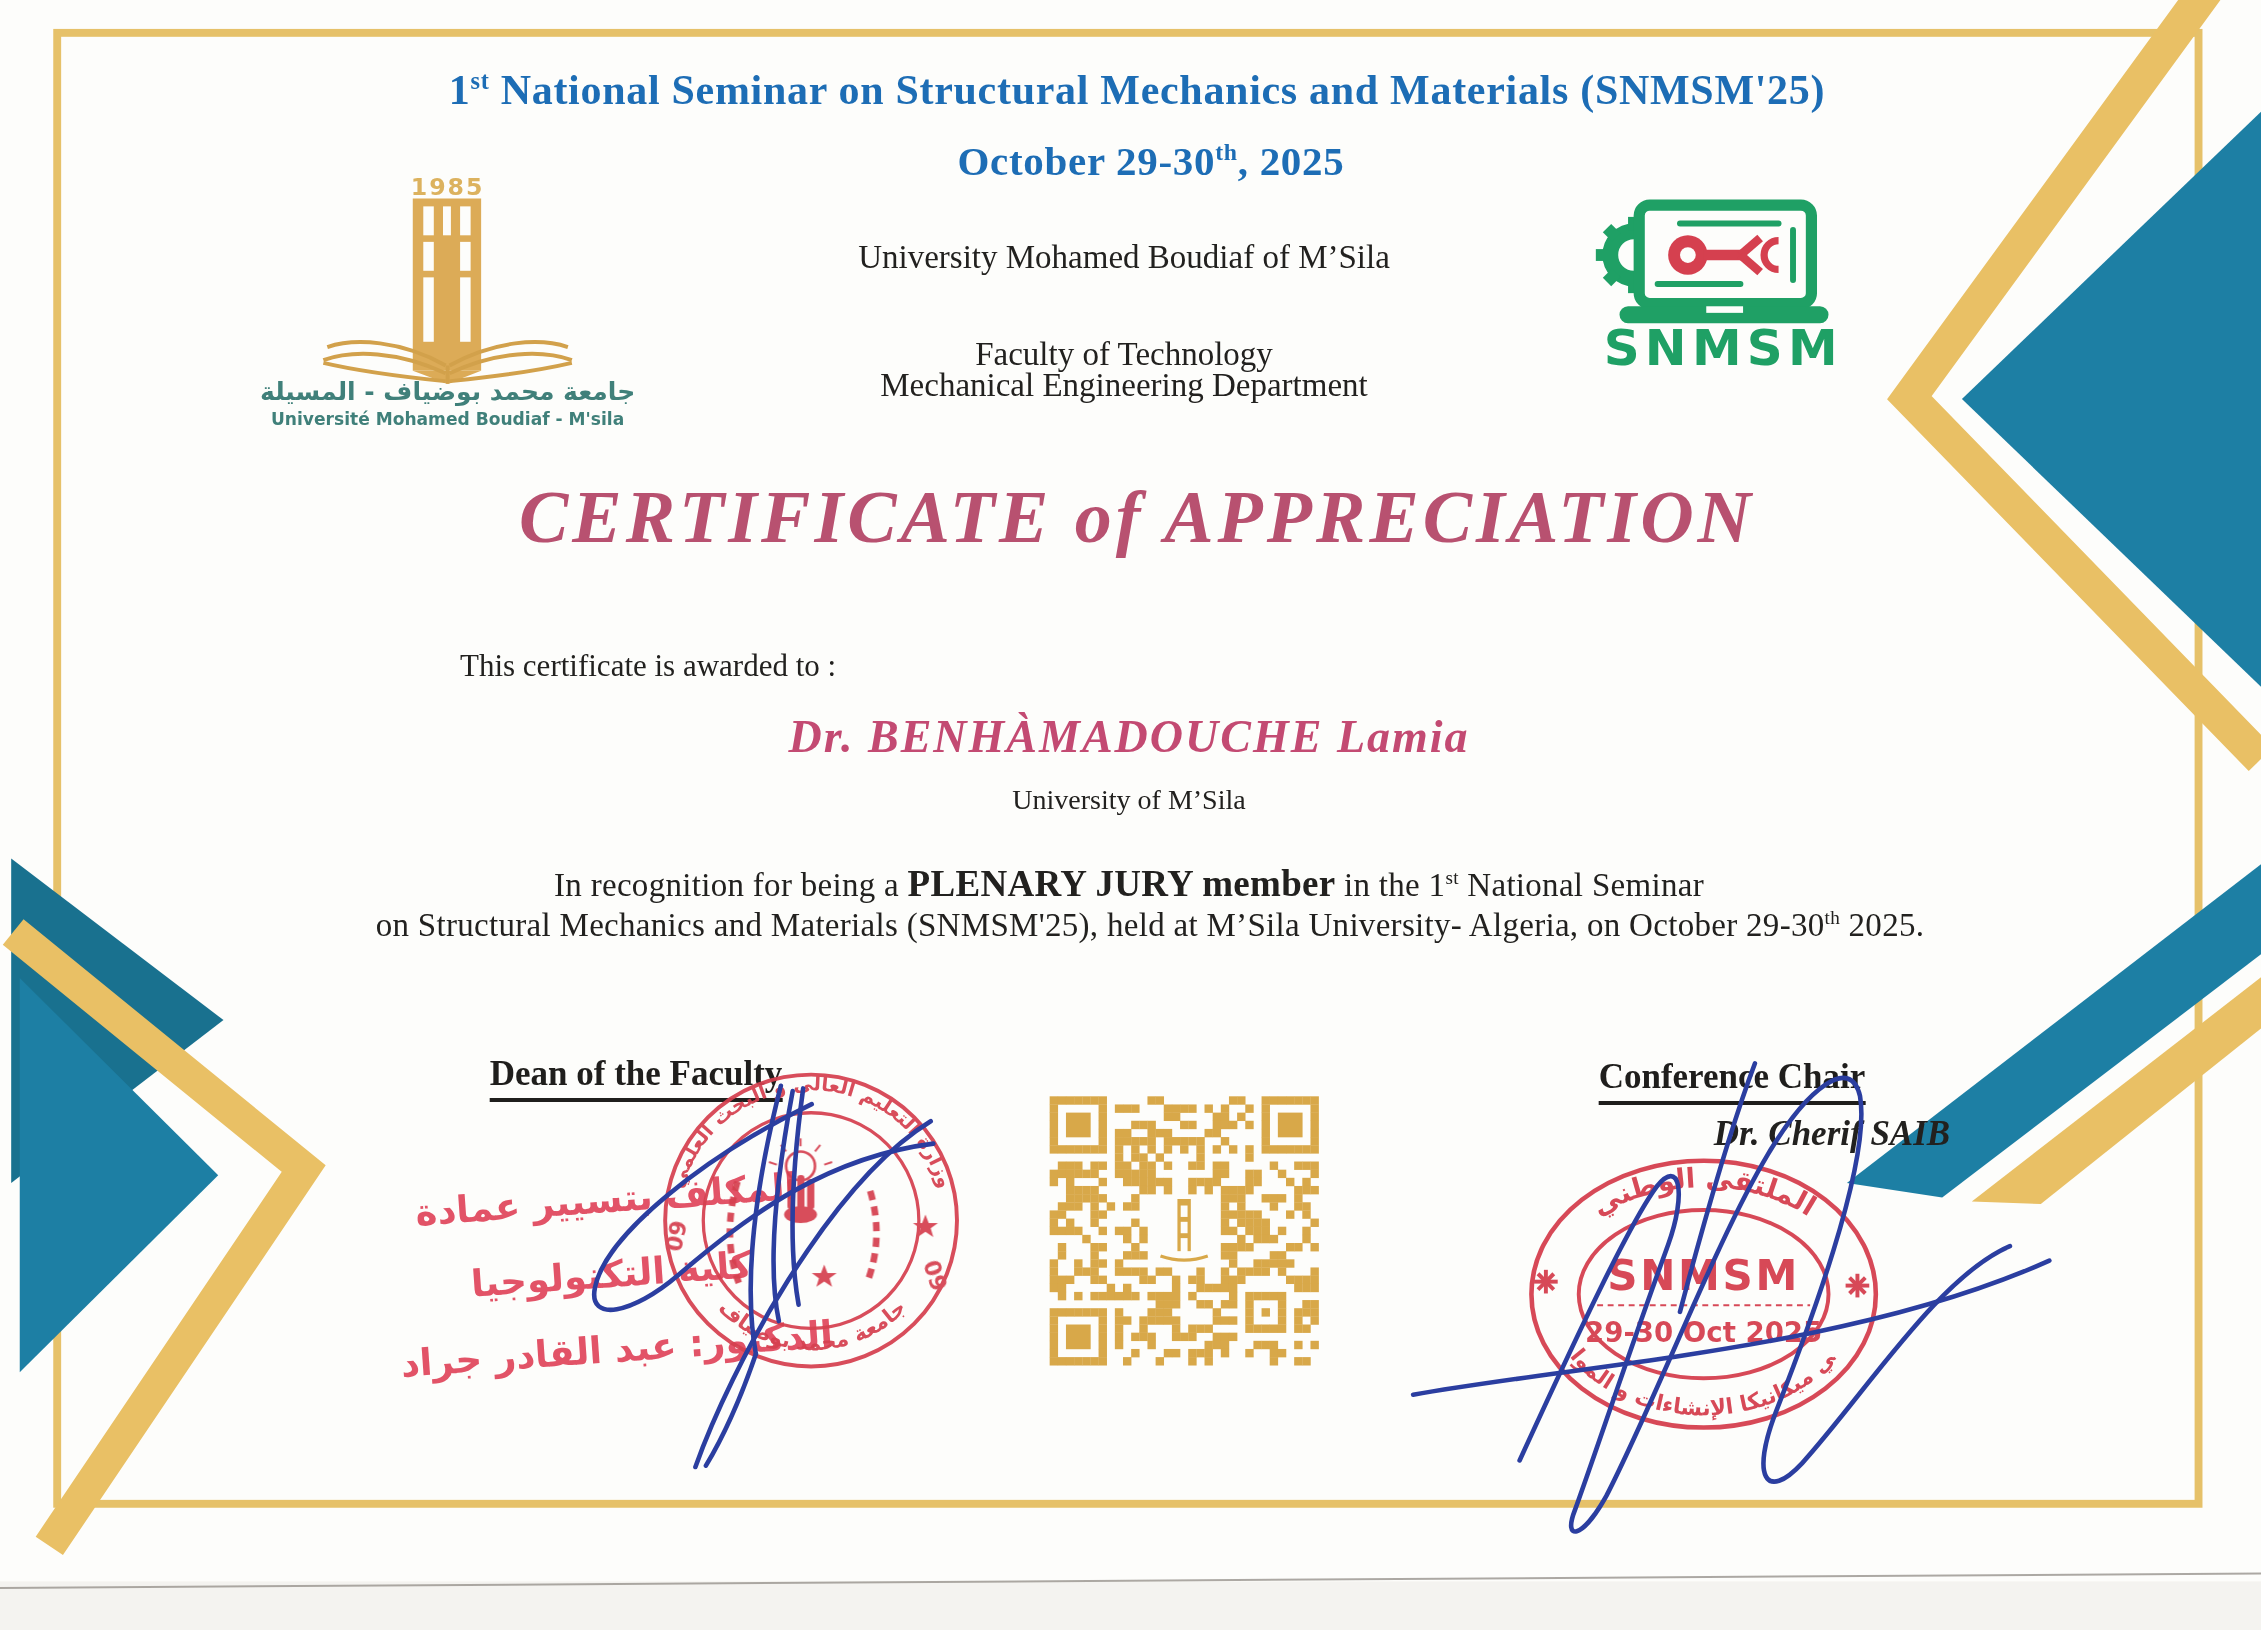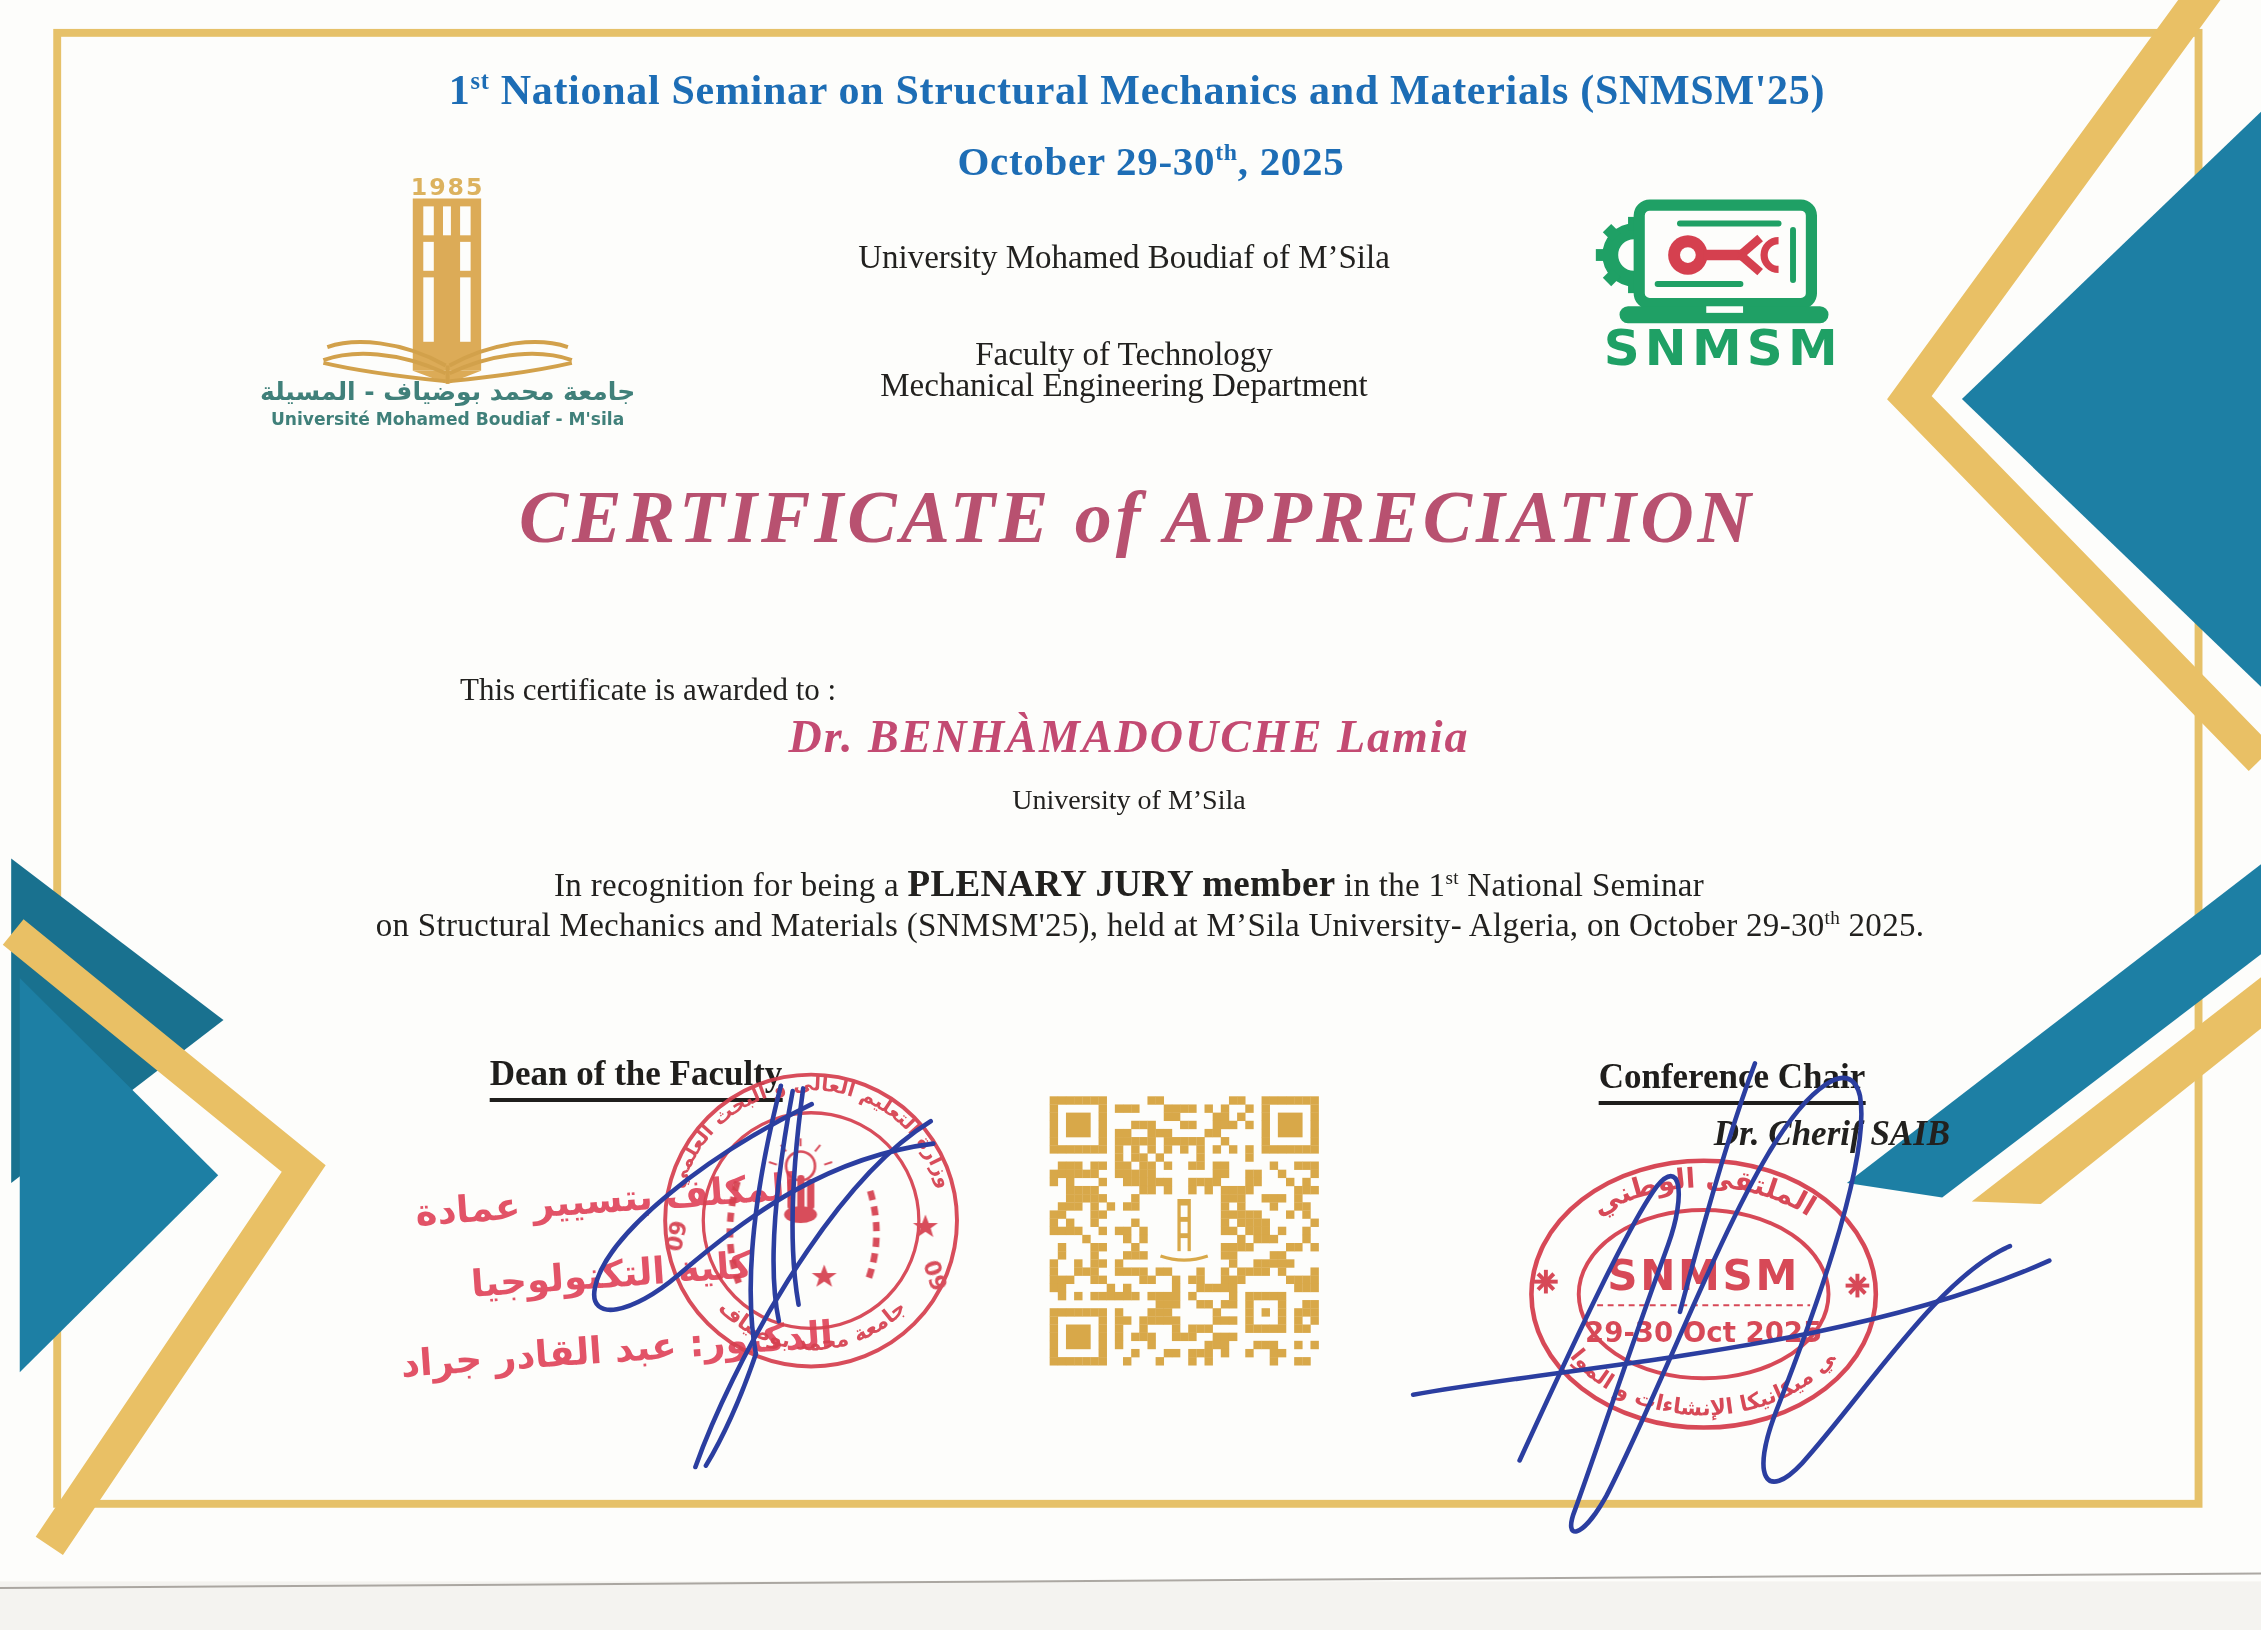--- a/index.html
+++ b/index.html
@@ -8,21 +8,21 @@
   .abs{position:absolute;}
   .ctr{transform:translateX(-50%);}
   svg{position:absolute;left:0;top:0;pointer-events:none;}
   .title-line{font-weight:bold;color:#1d6db5;white-space:nowrap;letter-spacing:0.7px;}
   .t1{font-size:42px;}
   .t2{font-size:41px;}
   sup,.sup{font-size:0.58em;vertical-align:super;}
   .org-line{font-size:33px;white-space:nowrap;color:#22211f;}
   .cert-title{font-size:74px;font-style:italic;font-weight:bold;color:#b85170;
               letter-spacing:4px;white-space:nowrap;}
-  .awarded{font-size:31px;color:#22211f;margin-top:24px;}
+  .awarded{font-size:31px;color:#22211f;}
   .recipient{font-size:46px;font-weight:bold;font-style:italic;color:#c34a72;
              letter-spacing:2px;white-space:nowrap;}
   .affil{font-size:28px;color:#22211f;text-align:right;}
   .body-line{font-size:33px;white-space:nowrap;color:#22211f;letter-spacing:0.3px;}
   .body-bold{font-weight:bold;font-size:37px;}
   .sig-label{font-size:35px;font-weight:bold;white-space:nowrap;}
   .sig-label .ul{display:inline-block;border-bottom:4px solid #1f1e1c;padding-bottom:4px;}
   .chair-name{font-size:35px;font-style:italic;font-weight:bold;white-space:nowrap;color:#22211f;}
   .dean-ar{width:723px;text-align:center;transform:rotate(-4deg);
            font-family:"DejaVu Sans", sans-serif;font-weight:bold;color:#e0455b;

